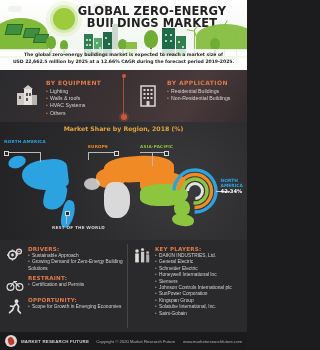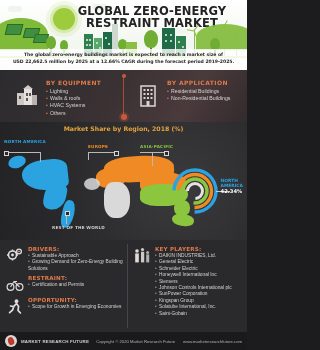--- a/index.html
+++ b/index.html
@@ -101,21 +101,21 @@
 <body>
 
 <div id="page">
 
   <div class="header">
     <div class="cloud" style="left:8px;top:6px;width:14px;height:6px;"></div>
     <div class="cloud" style="left:92px;top:4px;width:16px;height:6px;"></div>
     <div class="cloud" style="left:170px;top:28px;width:18px;height:6px;opacity:.7;"></div>
     <div class="sun"></div>
 
-    <div class="hdr-title">GLOBAL ZERO-ENERGY RESTRAINT MARKET</div>
+    <div class="hdr-title">GLOBAL ZERO-ENERGY BUILDINGS MARKET</div>
 
     <div class="hill" style="left:-6px;top:18px;width:54px;height:32px;border-radius:50% 50% 0 0;"></div>
     <div class="hill" style="left:196px;top:24px;width:58px;height:26px;border-radius:50% 50% 0 0;opacity:.9;"></div>
 
     <div class="solar" style="left:6px;top:24px;width:14px;height:9px;"></div>
     <div class="solar" style="left:24px;top:28px;width:13px;height:8px;"></div>
     <div class="solar" style="left:34px;top:34px;width:12px;height:7px;"></div>
 
     <div class="tree" style="left:46px;width:10px;height:20px;">
       <div class="trunk" style="height:9px;"></div>

